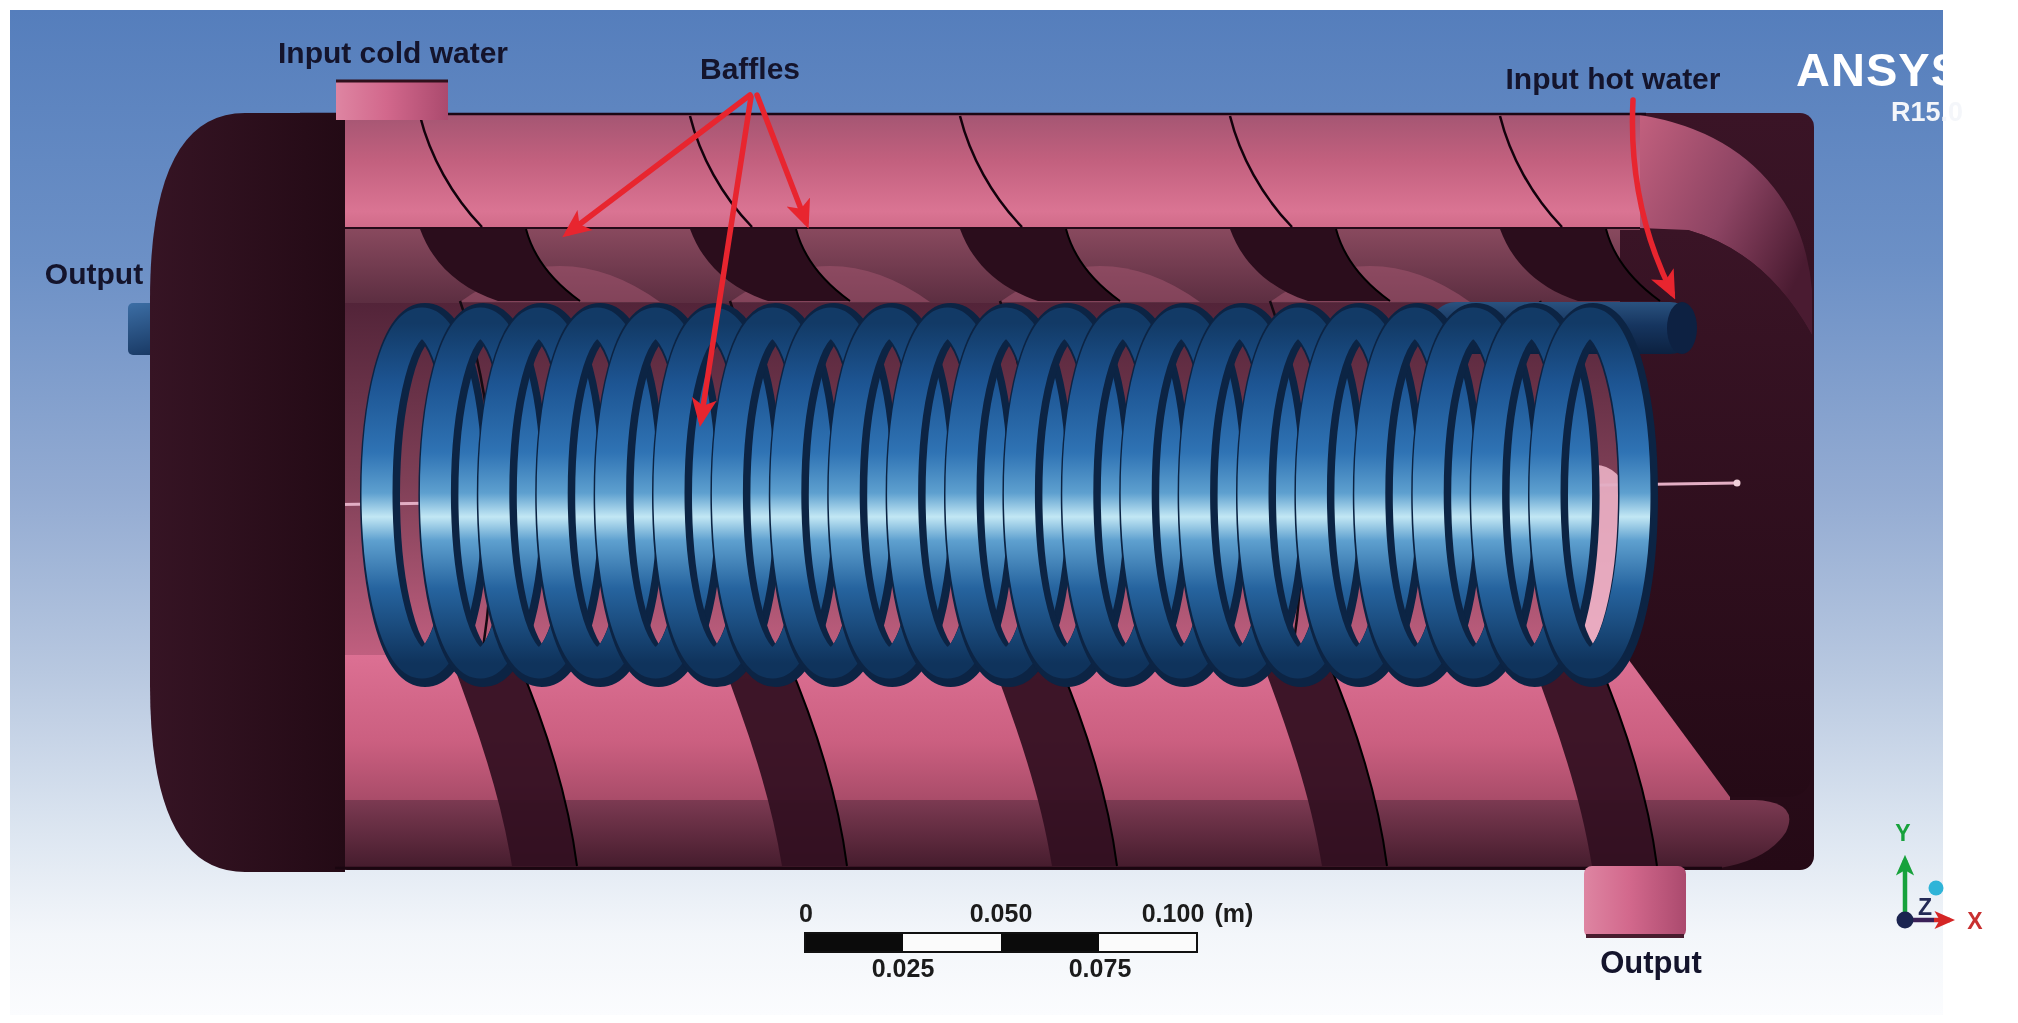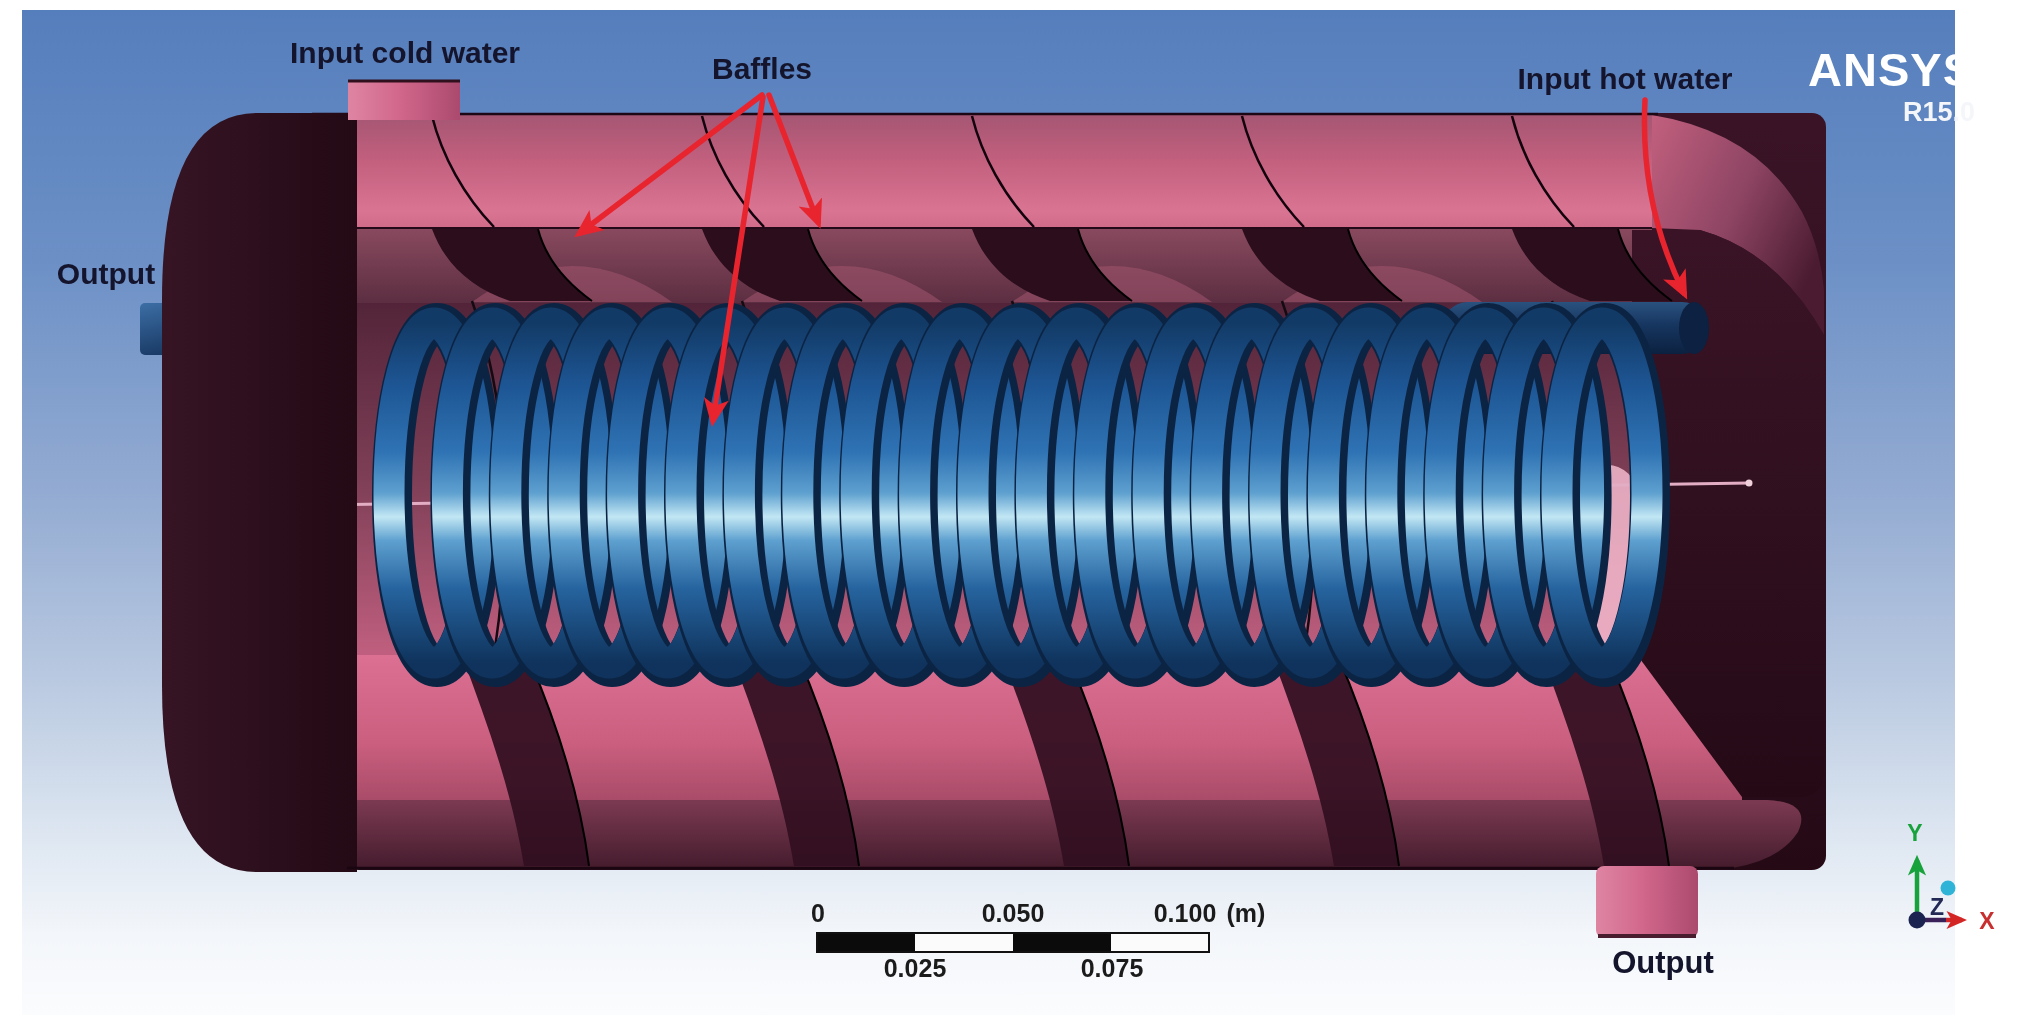--- a/index.html
+++ b/index.html
@@ -4,21 +4,20 @@
 <style>
   html,body{margin:0;padding:0;}
   body{
     width:2018px;height:1023px;background:#ffffff;position:relative;
     font-family:"Liberation Sans",sans-serif;overflow:hidden;
   }
   .viewport{
     position:absolute;left:10px;top:10px;width:1933px;height:1005px;
     background:linear-gradient(180deg,#557ebc 0%,#6c90c6 25%,#93abd2 48%,
                #b8c8e0 66%,#dde6f1 82%,#f3f6fa 92%,#fbfcfe 100%);
-    margin-left:12px;
   }
   svg{display:block;}
   .lbl{font-family:"Liberation Sans",sans-serif;font-size:30px;font-weight:600;fill:#14142c;}
   .lbl-big{font-family:"Liberation Sans",sans-serif;font-size:31px;font-weight:600;fill:#14142c;}
   .logo-main{font-family:"Liberation Sans",sans-serif;font-size:47px;font-weight:700;fill:#ffffff;letter-spacing:1px;}
   .logo-sub{font-family:"Liberation Sans",sans-serif;font-size:27px;font-weight:600;fill:#f4f6fa;}
   .scale-txt{font-family:"Liberation Sans",sans-serif;font-size:25px;font-weight:600;fill:#1b1b1b;}
   .axis-txt{font-family:"Liberation Sans",sans-serif;font-size:23px;font-weight:700;}
 </style>
 </head>

